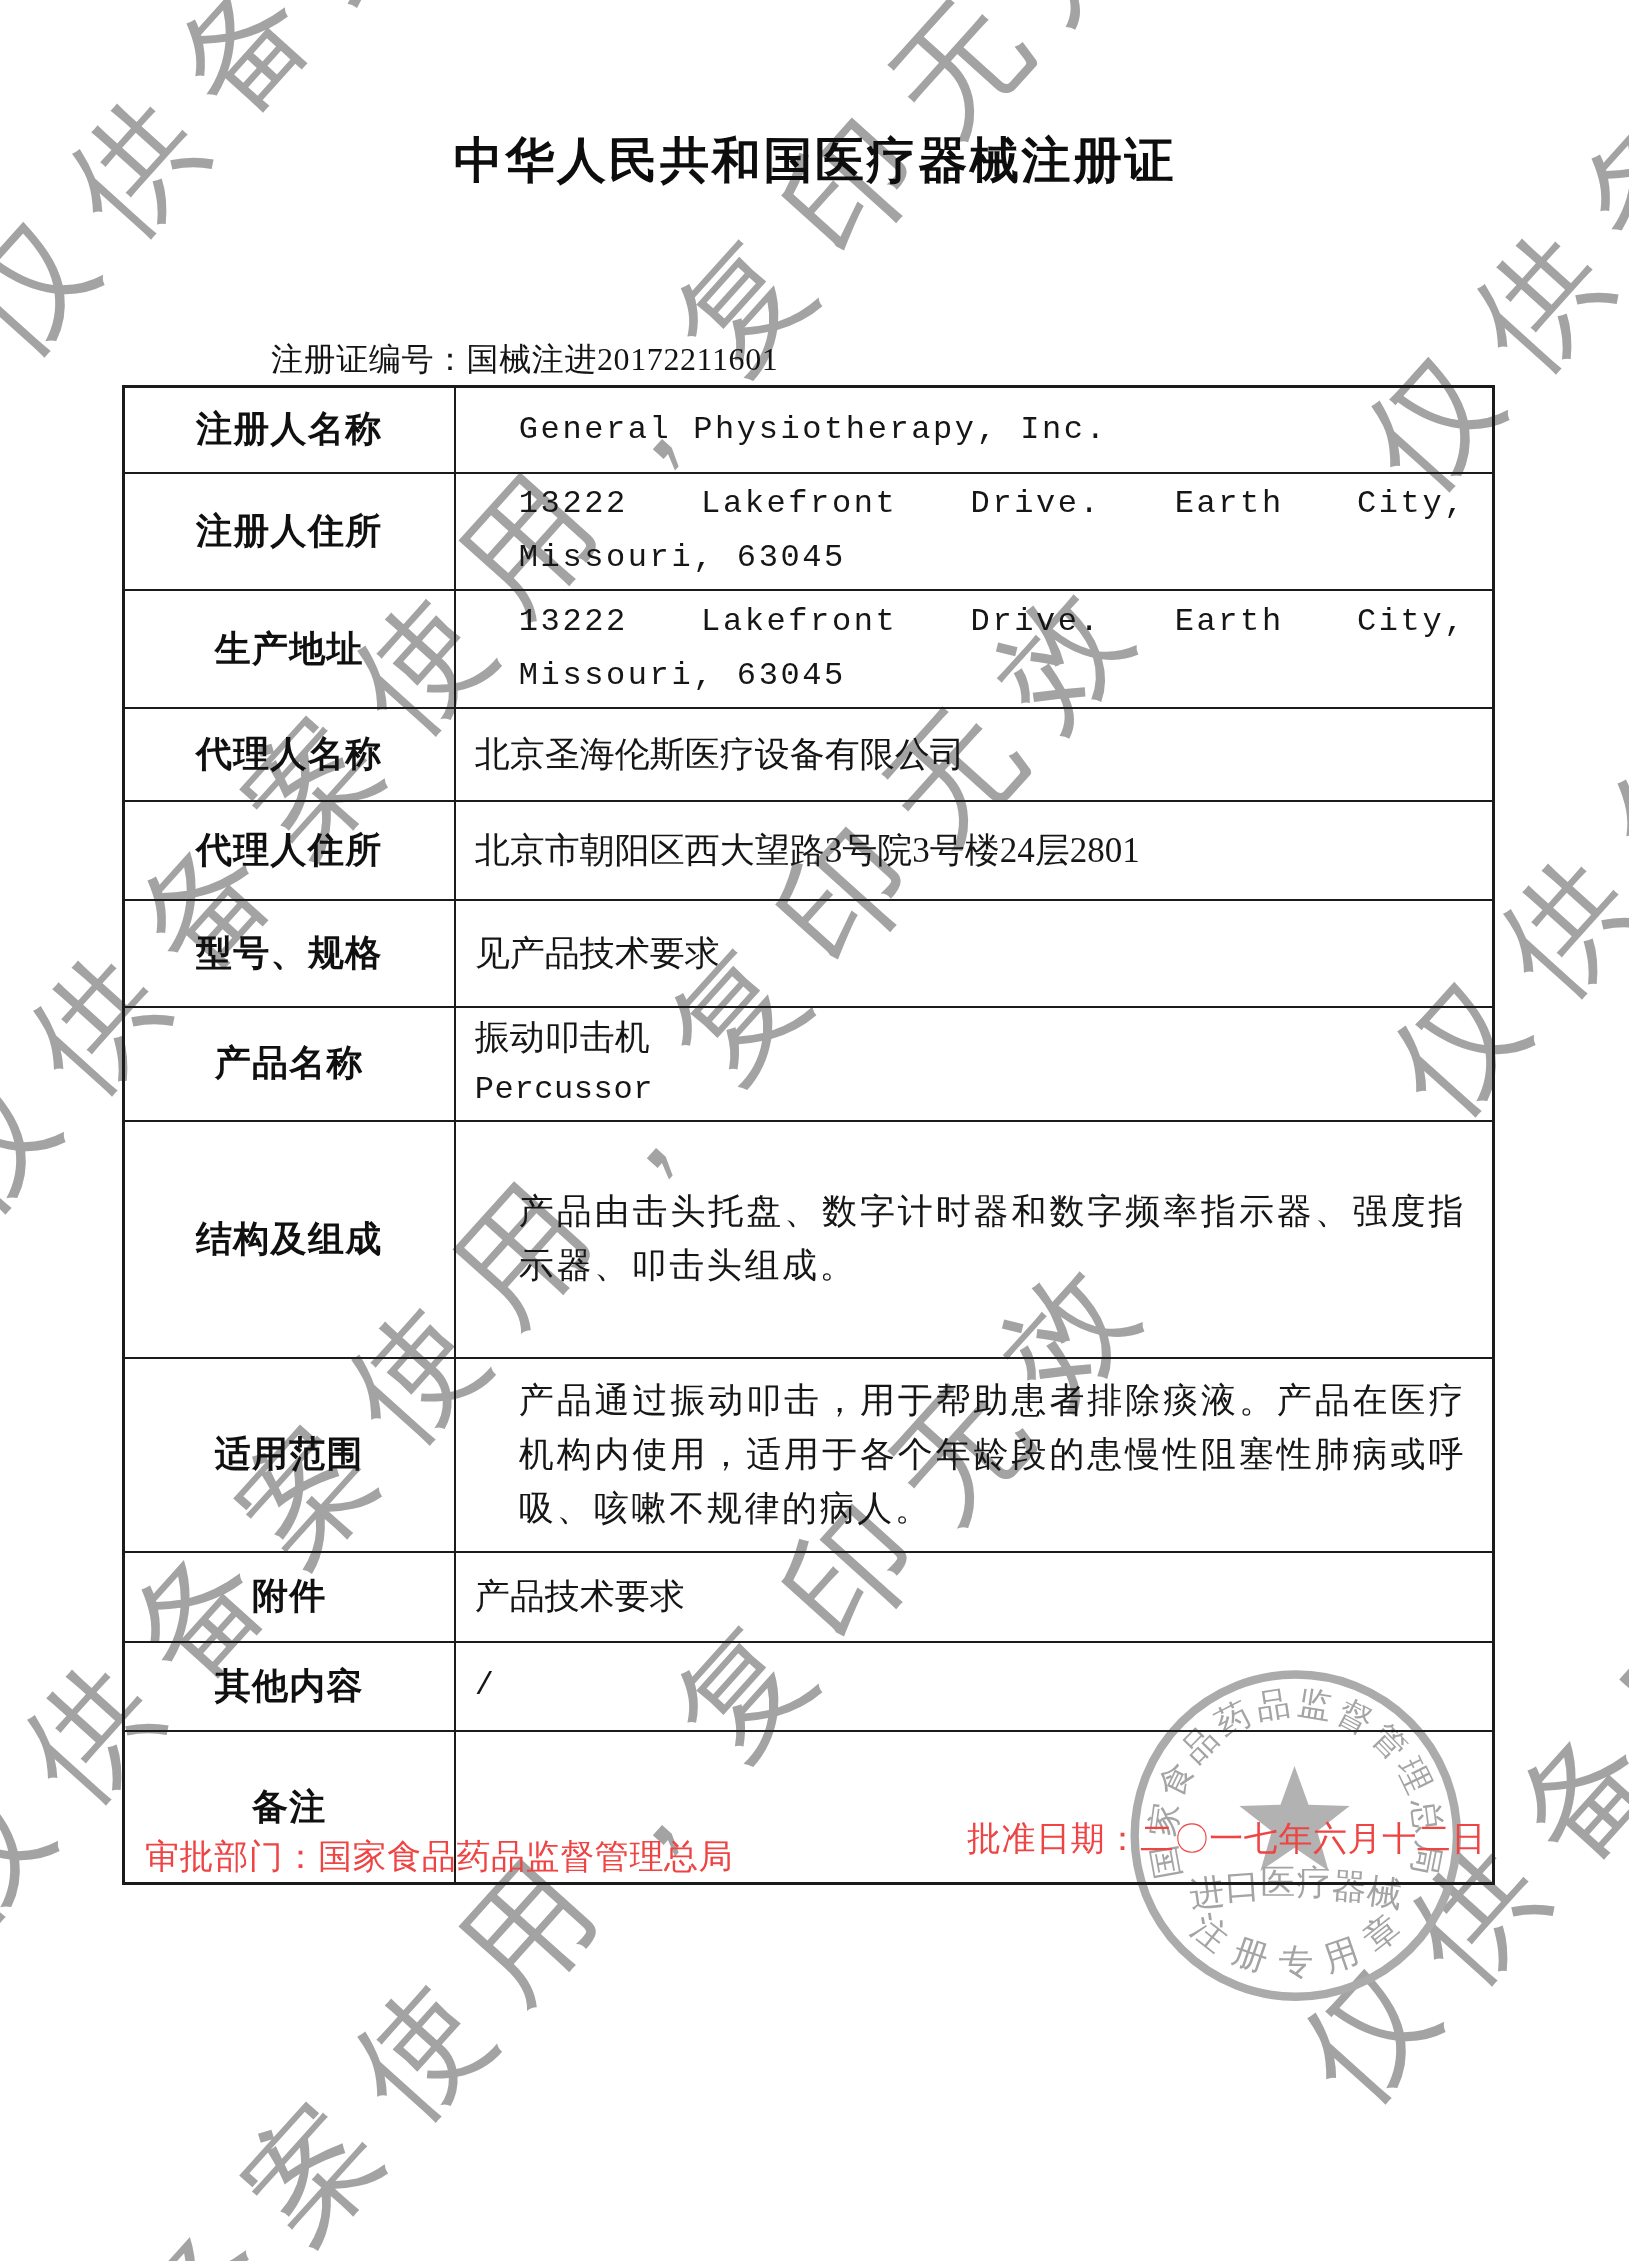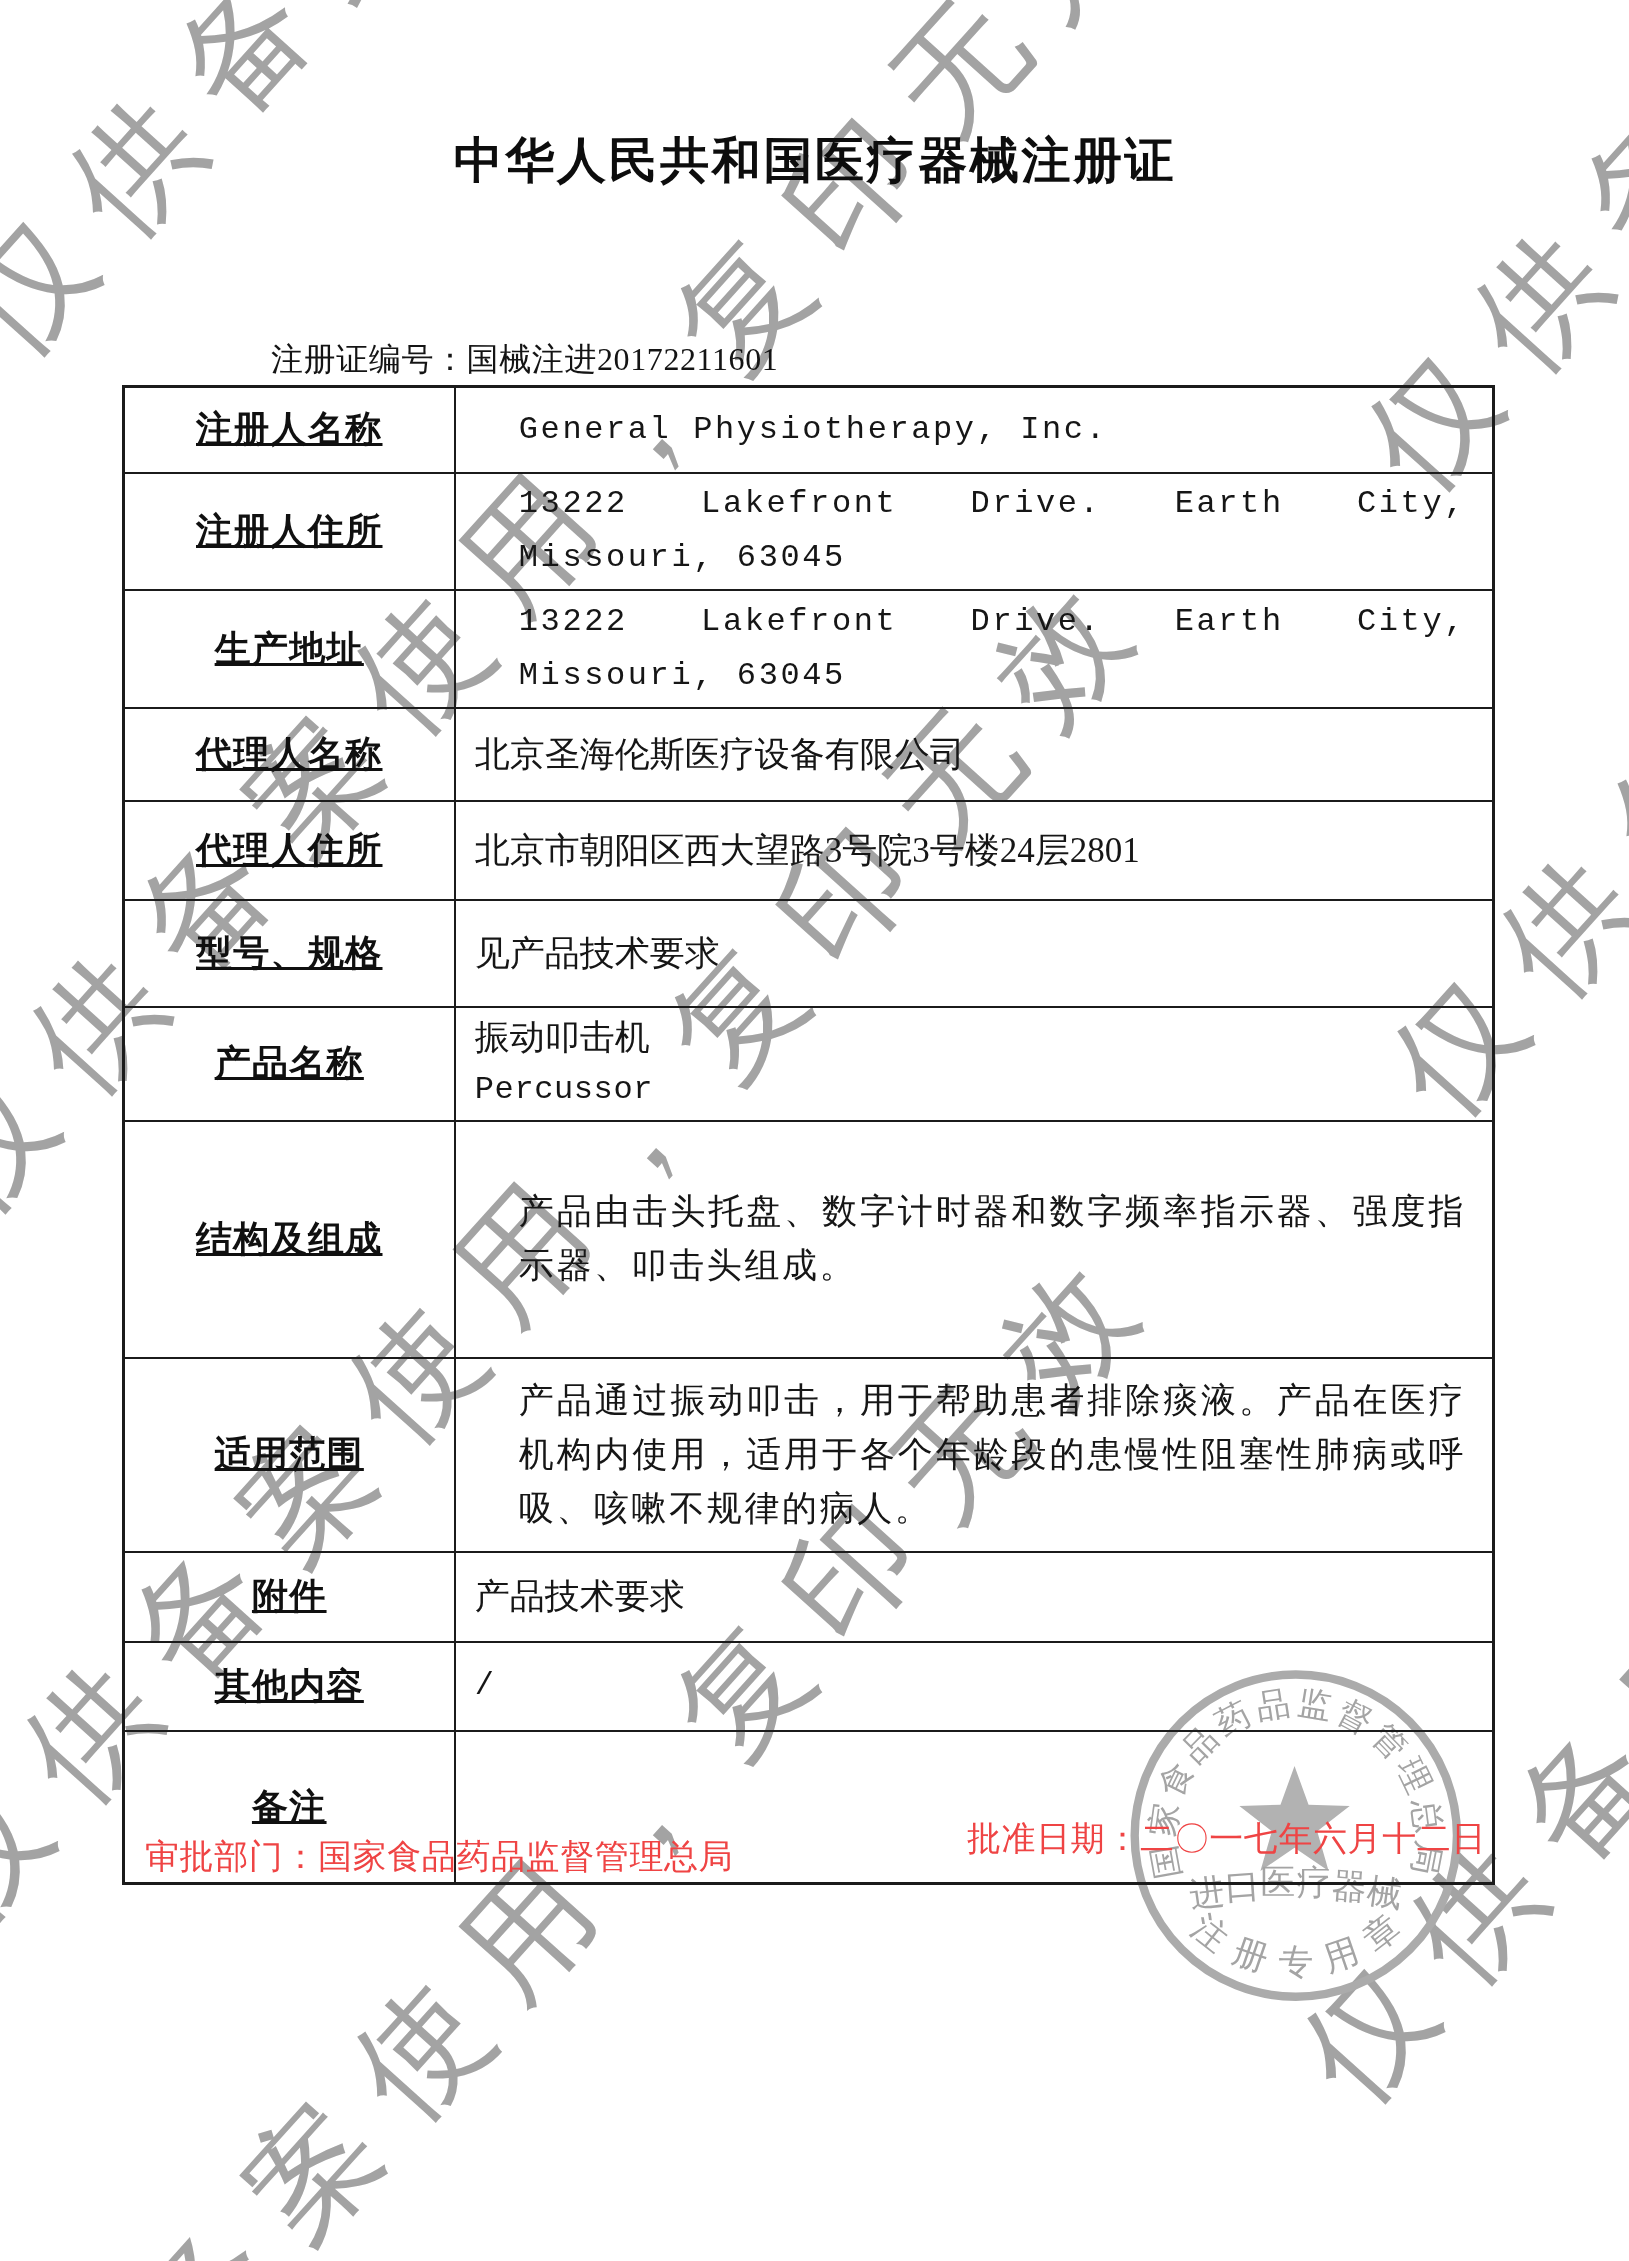--- a/index.html
+++ b/index.html
@@ -48,21 +48,20 @@
   table.cert td{
     border:2.6px solid #1b1b1b;
     vertical-align:middle;
     background:transparent;
   }
   td.lbl{
     width:331px;
     text-align:center;
     font-weight:700;font-size:36px;color:#101010;
     letter-spacing:1.3px;
-    text-decoration:underline;
   }
   td.val{padding:3.9px 26px 3.9px 19.3px;}
   .val .line{font-size:35px;line-height:52px;color:#161616;}
   .val .line.latin{
     font-family:"Liberation Mono","DejaVu Sans Mono",monospace;
     font-size:32px;letter-spacing:0.6px;
   }
   .val .line.just{
     text-align:justify;
     letter-spacing:2.6px;

